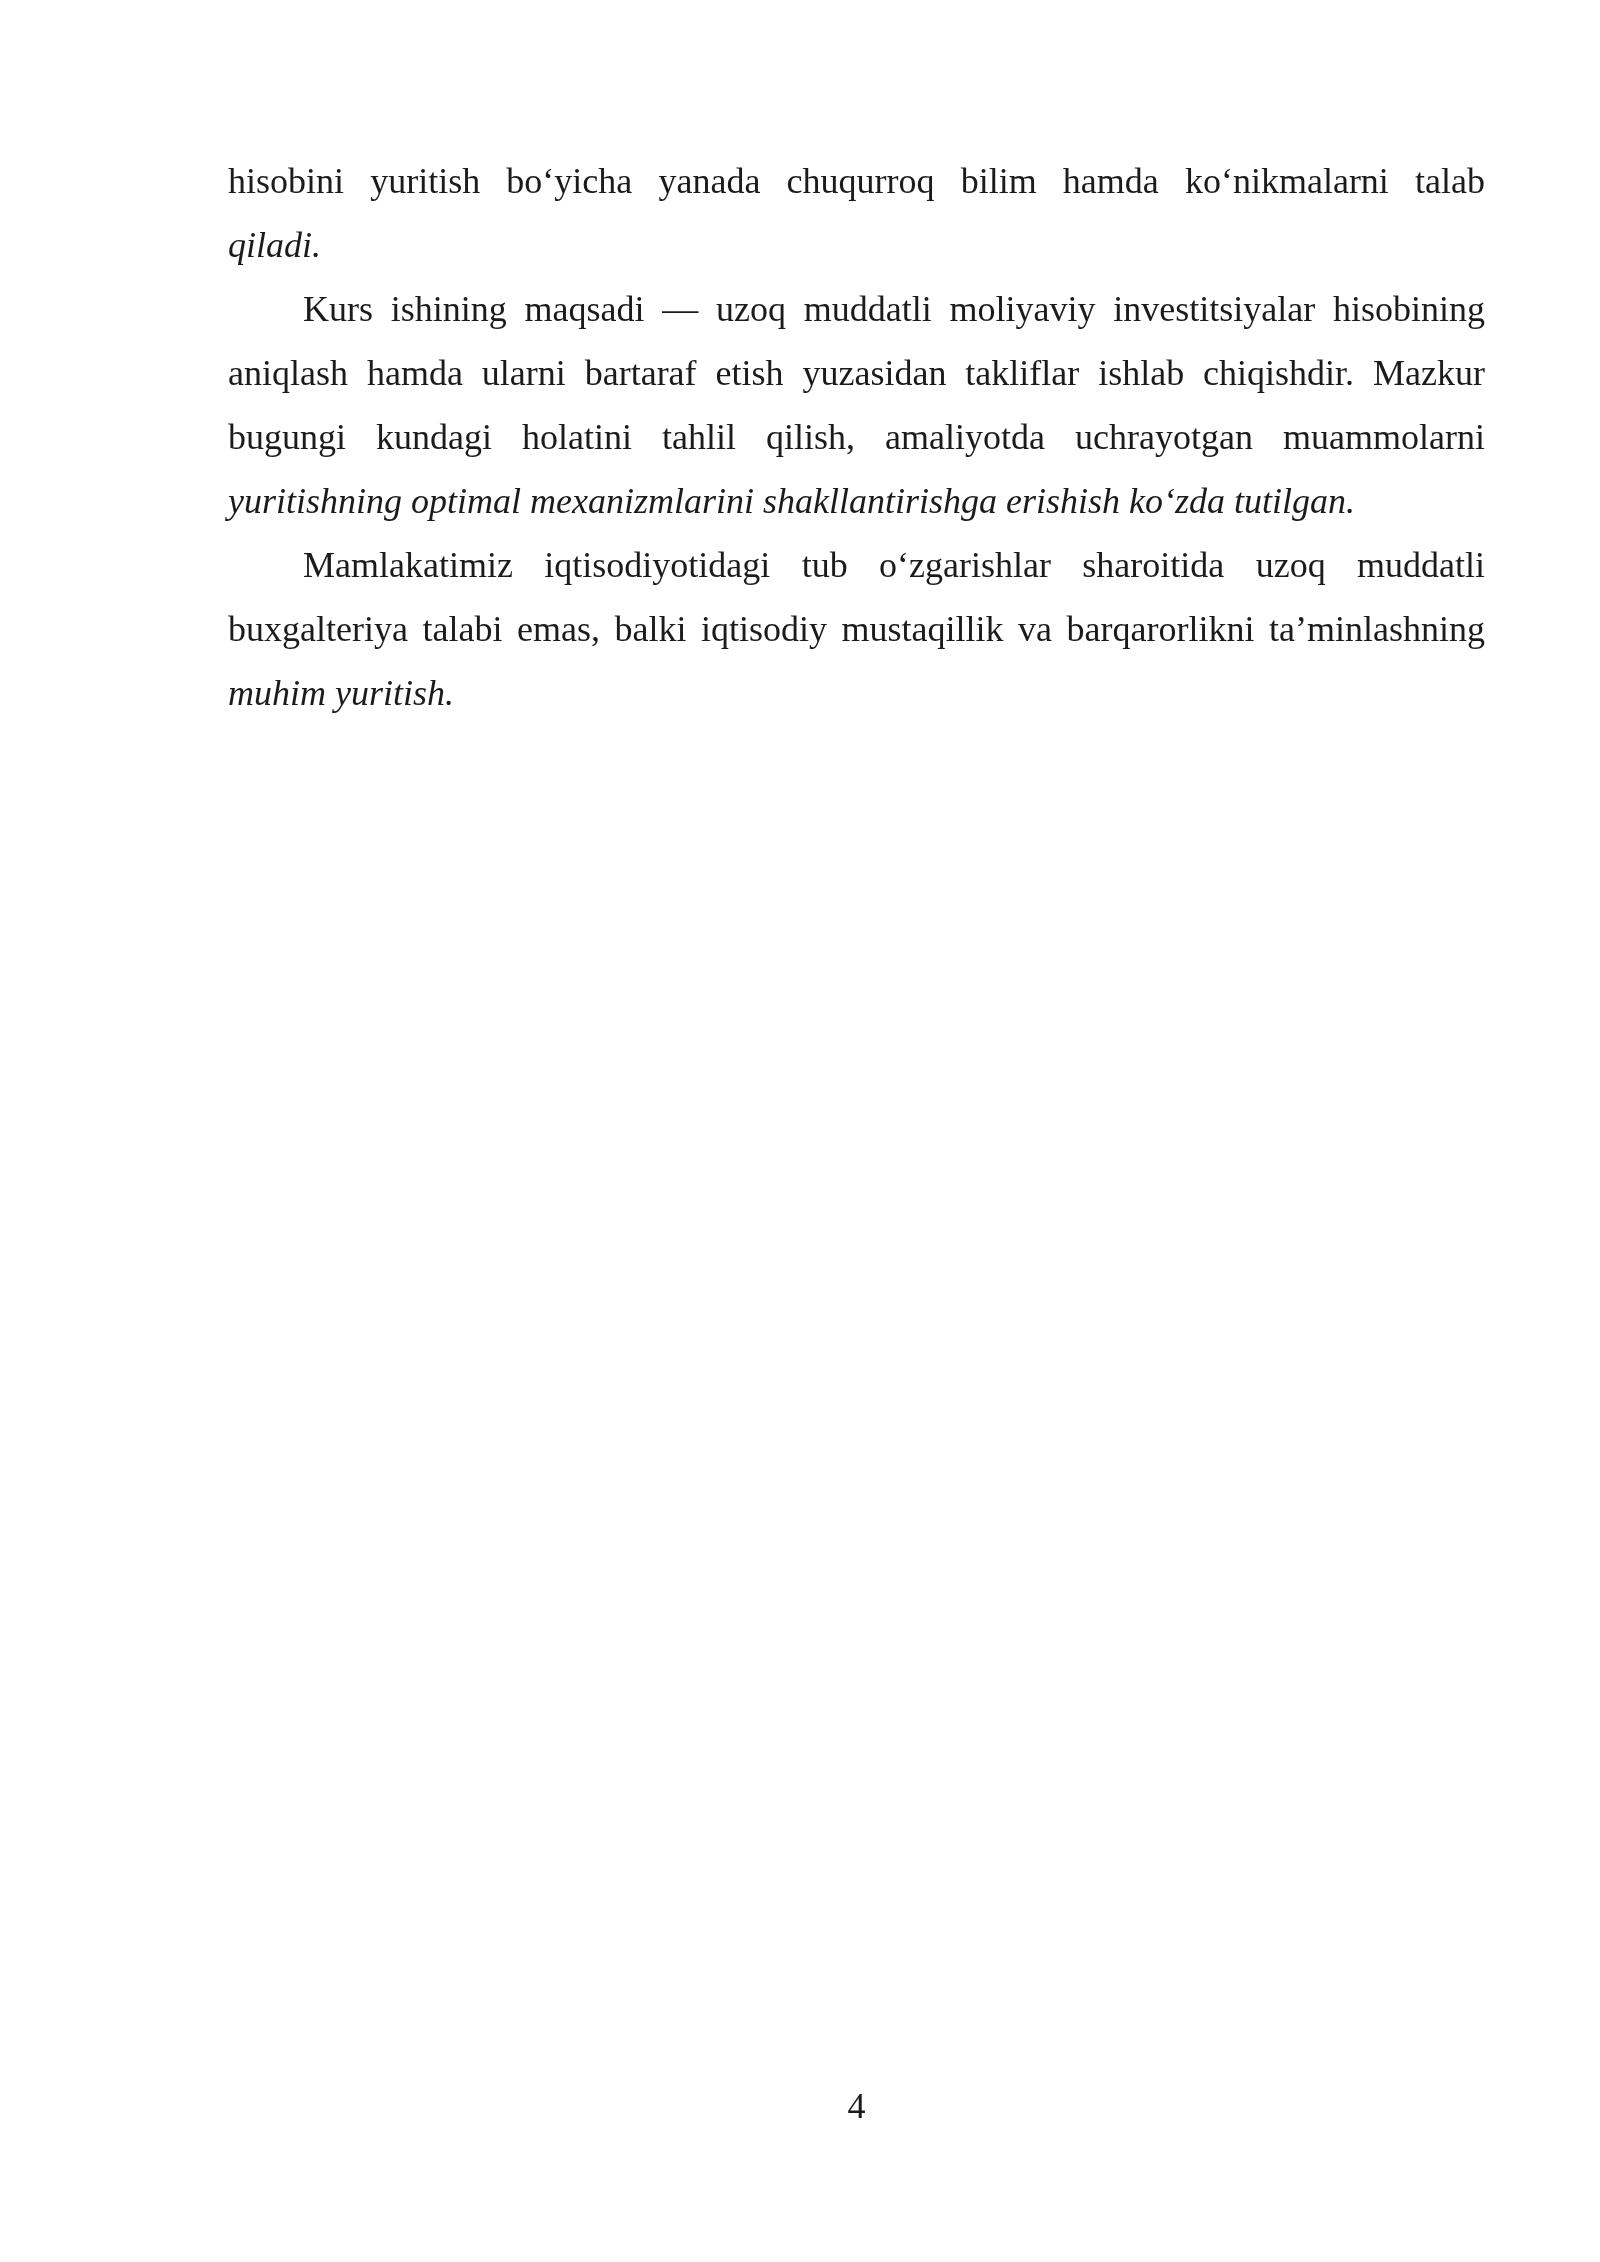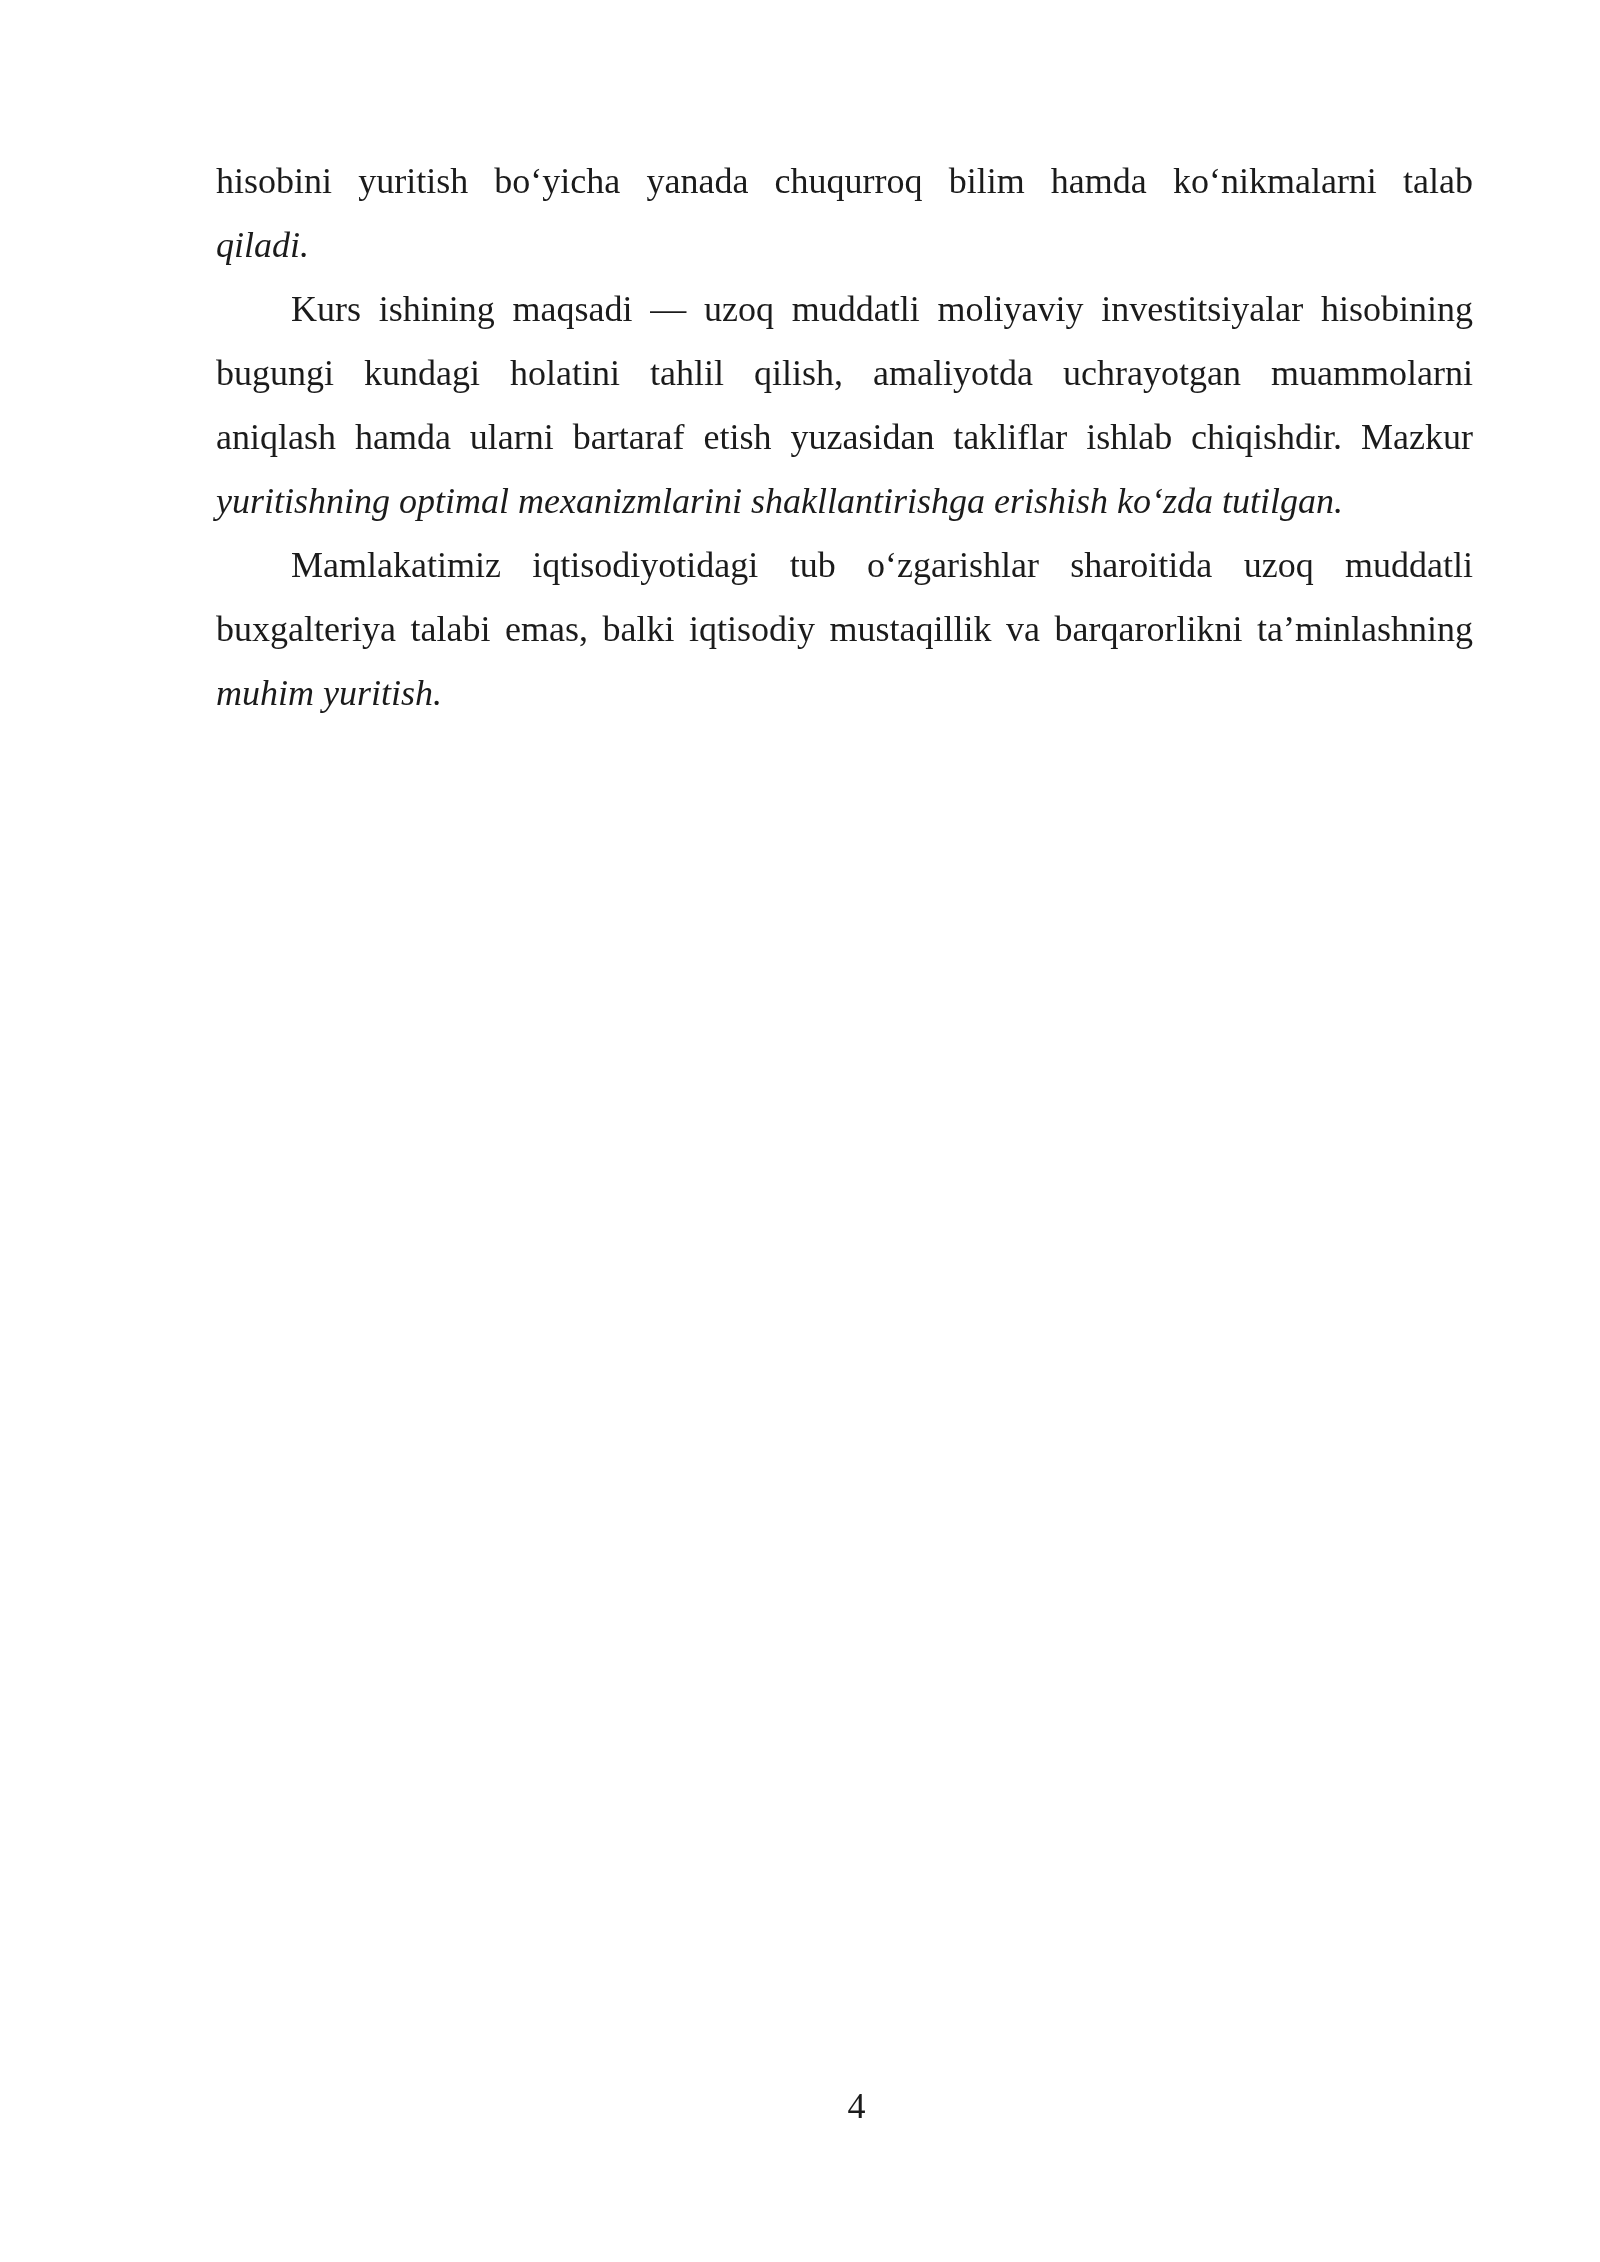--- a/index.html
+++ b/index.html
@@ -11,21 +11,21 @@
     position: relative;
     width: 1600px;
     height: 2262px;
     background: #ffffff;
     overflow: hidden;
     font-family: "Liberation Serif", "DejaVu Serif", serif;
     color: #1b1b1b;
   }
   .textblock {
     position: absolute;
-    left: 216px;
+    left: 228px;
     top: 149px;
     width: 1257px;
   }
   .line {
     font-size: 36px;
     line-height: 64px;
     text-align: justify;
     text-align-last: justify;
     text-rendering: optimizeLegibility;
   }
@@ -53,22 +53,22 @@
 
   <div class="textblock">
 
     <div>
       <div class="line">hisobini yuritish boʻyicha yanada chuqurroq bilim hamda koʻnikmalarni talab</div>
       <div class="line para-last">qiladi.</div>
     </div>
 
     <div>
       <div class="line indent">Kurs ishining maqsadi — uzoq muddatli moliyaviy investitsiyalar hisobining</div>
+      <div class="line">aniqlash hamda ularni bartaraf etish yuzasidan takliflar ishlab chiqishdir. Mazkur</div>
       <div class="line">bugungi kundagi holatini tahlil qilish, amaliyotda uchrayotgan muammolarni</div>
-      <div class="line">aniqlash hamda ularni bartaraf etish yuzasidan takliflar ishlab chiqishdir. Mazkur</div>
       <div class="line para-last">yuritishning optimal mexanizmlarini shakllantirishga erishish koʻzda tutilgan.</div>
     </div>
 
     <div>
       <div class="line indent">Mamlakatimiz iqtisodiyotidagi tub oʻzgarishlar sharoitida uzoq muddatli</div>
       <div class="line">buxgalteriya talabi emas, balki iqtisodiy mustaqillik va barqarorlikni ta’minlashning</div>
       <div class="line para-last">muhim yuritish.</div>
     </div>
 
   </div>

